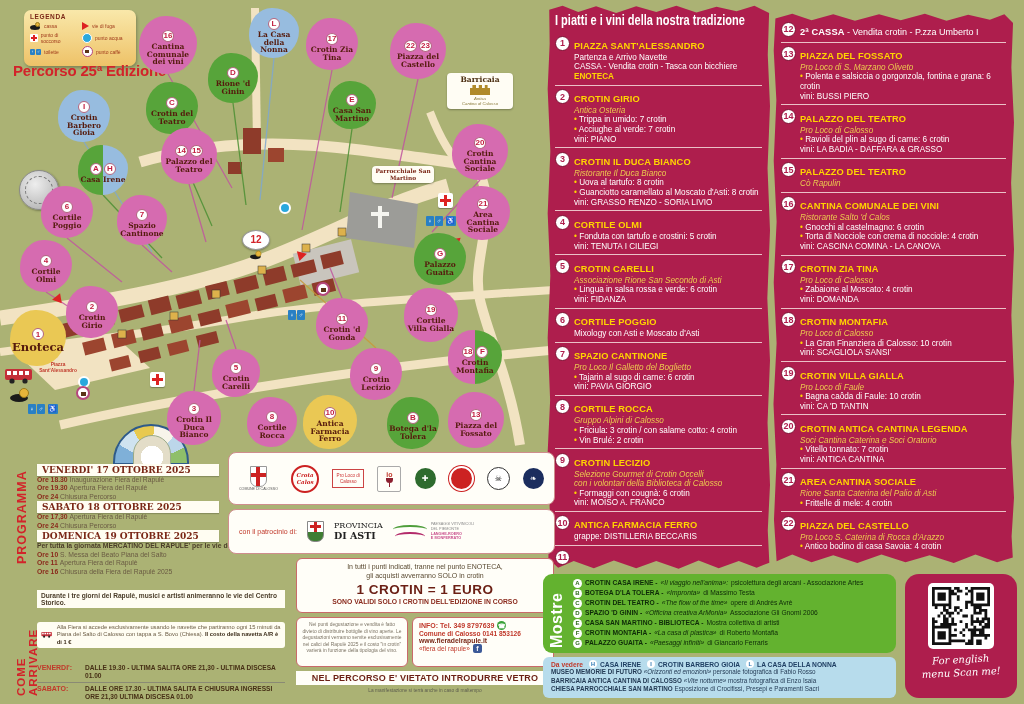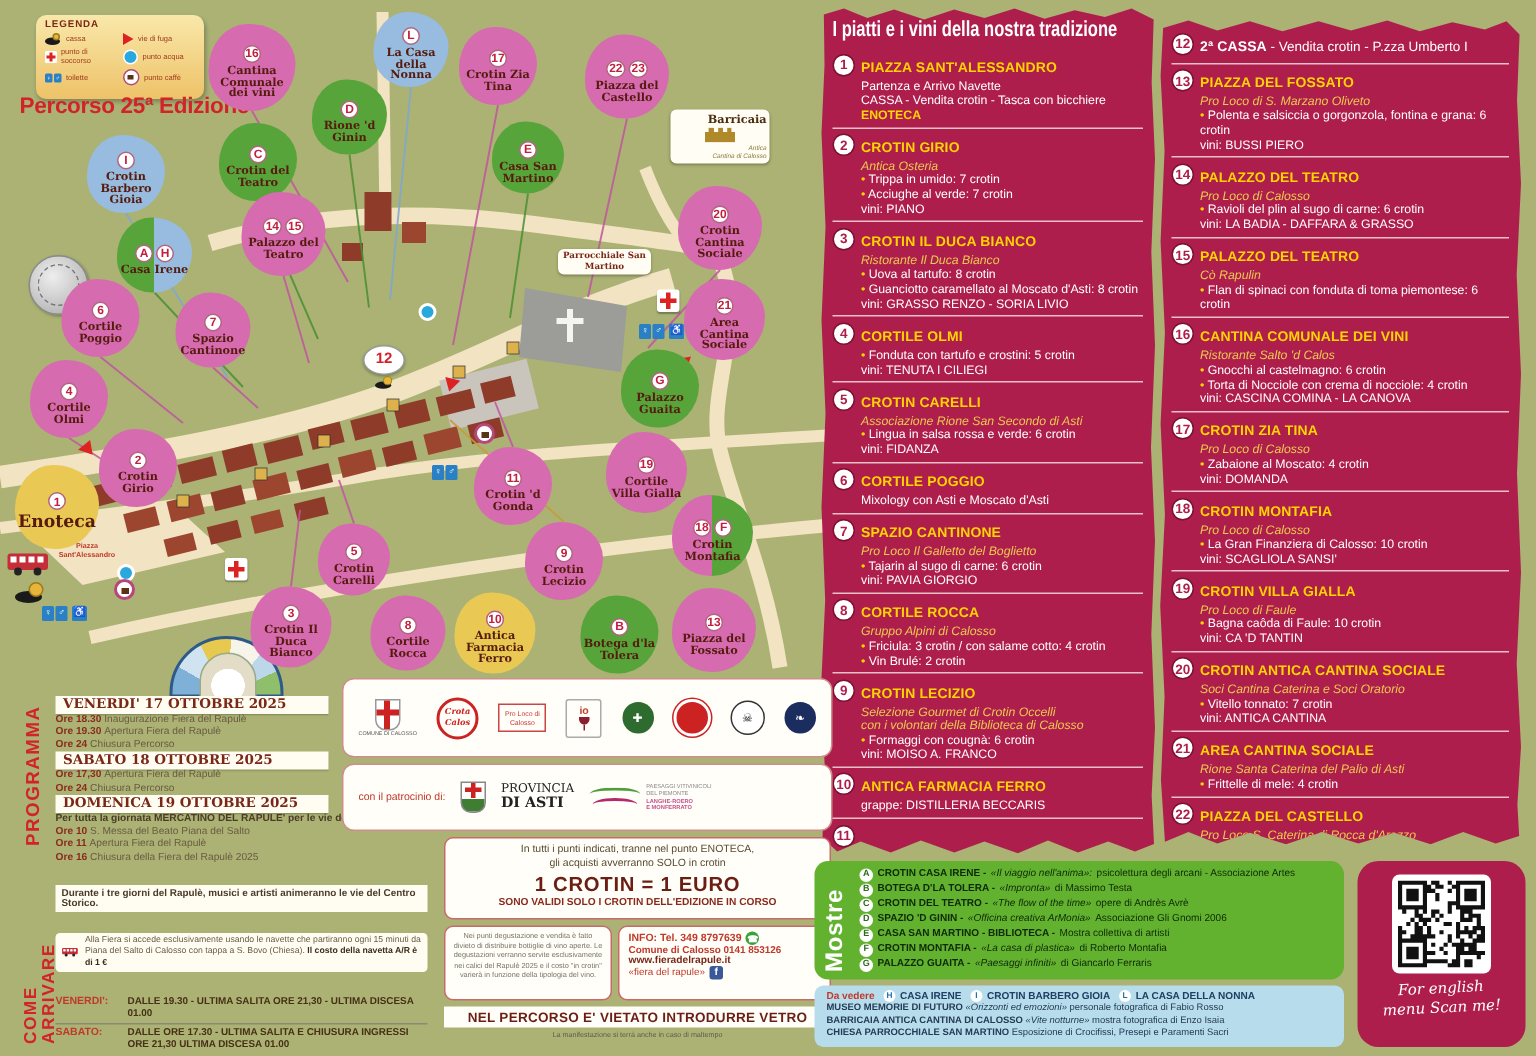--- a/index.html
+++ b/index.html
@@ -38,21 +38,21 @@
   .mk .bdgs{display:flex;gap:2px;margin-bottom:1px;}
   .mk .bdg{min-width:12px;height:12px;border-radius:50%;background:#fff;color:#c21f40;font-weight:bold;font-size:8px;
       display:flex;align-items:center;justify-content:center;padding:0 1px;border:1px solid #b2657f;box-sizing:border-box;}
   .mk .lbl{font-family:"DejaVu Serif",serif;font-weight:bold;font-size:7.5px;color:#551b0d;line-height:1.05;padding:0 2px;}
   .mk.biglbl .lbl{font-size:11.5px;}
 
   .map-icon{position:absolute;}
   .wlabel{background:#fffdf4;border-radius:4px;box-shadow:0 1px 2px rgba(0,0,0,.3);text-align:center;}
   #parrocchiale-label{left:372px;top:166px;width:58px;padding:2px 2px;font-family:"DejaVu Serif",serif;
      font-weight:bold;font-size:5.8px;color:#7a2717;line-height:1.15;}
-  #barricaia-box{left:447px;top:73px;width:62px;padding:2px 2px 3px;text-align:right;}
+  #barricaia-box{left:447px;top:73px;width:62px;padding:2px 2px 3px;}
   #barricaia-box .bt{font-family:"DejaVu Serif",serif;font-weight:bold;font-size:7.5px;color:#4a2c0e;}
   #barricaia-box .bi{width:20px;height:10px;margin:1px auto;background:#b08a2a;
      clip-path:polygon(0 100%,0 30%,12% 30%,12% 0,30% 0,30% 30%,44% 30%,44% 0,60% 0,60% 30%,74% 30%,74% 0,88% 0,88% 30%,100% 30%,100% 100%);}
   #barricaia-box .bs{font-size:4.3px;font-style:italic;color:#8a7a3a;line-height:1.2;}
   #piazza-label{left:36px;top:362px;width:44px;font-size:4.8px;font-weight:bold;color:#c0392b;text-align:center;line-height:1.2;}
   #marker12{left:242px;top:230px;width:26px;height:18px;background:#fff;border:1px solid #999;border-radius:50%;
      color:#d2232a;font-weight:bold;font-size:10px;text-align:center;line-height:17px;box-shadow:0 1px 2px rgba(0,0,0,.3);}
   .cassa-map{width:20px;height:14px;position:relative;}
   .cassa-map::before{content:"";position:absolute;left:0;top:6px;width:18px;height:8px;border-radius:50%;background:#1a1a1a;}
   .cassa-map::after{content:"";position:absolute;left:9px;top:0;width:8px;height:8px;border-radius:50%;background:#e7b53a;border:1px solid #9a7a1a;}
@@ -647,21 +647,20 @@
               <div class="mi-sub">Pro Loco di Calosso</div>
               <div class="mi-row b">Ravioli del plin al sugo di carne: 6 crotin</div>
               <div class="mi-row p">vini: LA BADIA - DAFFARA &amp; GRASSO</div>
             </div>
           </div>
           <div class="menu-item">
             <div class="num-badge">15</div>
             <div class="mi-body">
               <div><span class="mi-title">PALAZZO DEL TEATRO</span></div>
               <div class="mi-sub">Cò Rapulin</div>
-              <div class="mi-row b">Flan di spinaci con fonduta di toma piemontese: 6 crotin</div>
             </div>
           </div>
           <div class="menu-item">
             <div class="num-badge">16</div>
             <div class="mi-body">
               <div><span class="mi-title">CANTINA COMUNALE DEI VINI</span></div>
               <div class="mi-sub">Ristorante Salto 'd Calos</div>
               <div class="mi-row b">Gnocchi al castelmagno: 6 crotin</div>
               <div class="mi-row b">Torta di Nocciole con crema di nocciole: 4 crotin</div>
               <div class="mi-row p">vini: CASCINA COMINA - LA CANOVA</div>
@@ -690,21 +689,21 @@
             <div class="mi-body">
               <div><span class="mi-title">CROTIN VILLA GIALLA</span></div>
               <div class="mi-sub">Pro Loco di Faule</div>
               <div class="mi-row b">Bagna caôda di Faule: 10 crotin</div>
               <div class="mi-row p">vini: CA 'D TANTIN</div>
             </div>
           </div>
           <div class="menu-item">
             <div class="num-badge">20</div>
             <div class="mi-body">
-              <div><span class="mi-title">CROTIN ANTICA CANTINA SOCIALE</span></div>
+              <div><span class="mi-title">CROTIN ANTICA CANTINA LEGENDA</span></div>
               <div class="mi-sub">Soci Cantina Caterina e Soci Oratorio</div>
               <div class="mi-row b">Vitello tonnato: 7 crotin</div>
               <div class="mi-row p">vini: ANTICA CANTINA</div>
             </div>
           </div>
           <div class="menu-item">
             <div class="num-badge">21</div>
             <div class="mi-body">
               <div><span class="mi-title">AREA CANTINA SOCIALE</span></div>
               <div class="mi-sub">Rione Santa Caterina del Palio di Asti</div>

